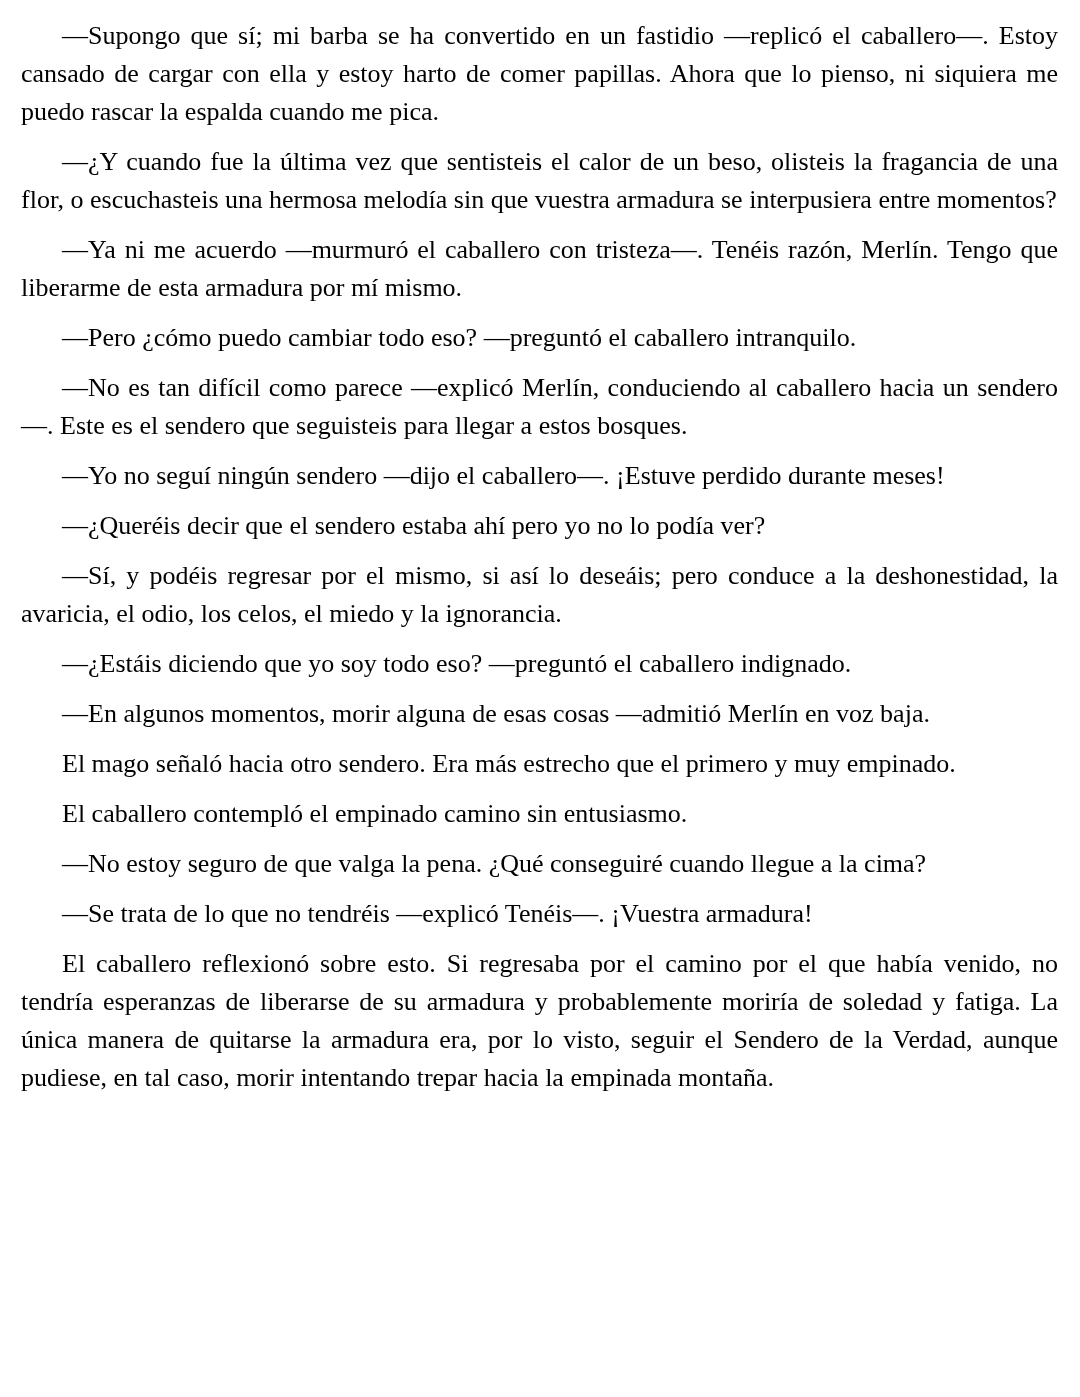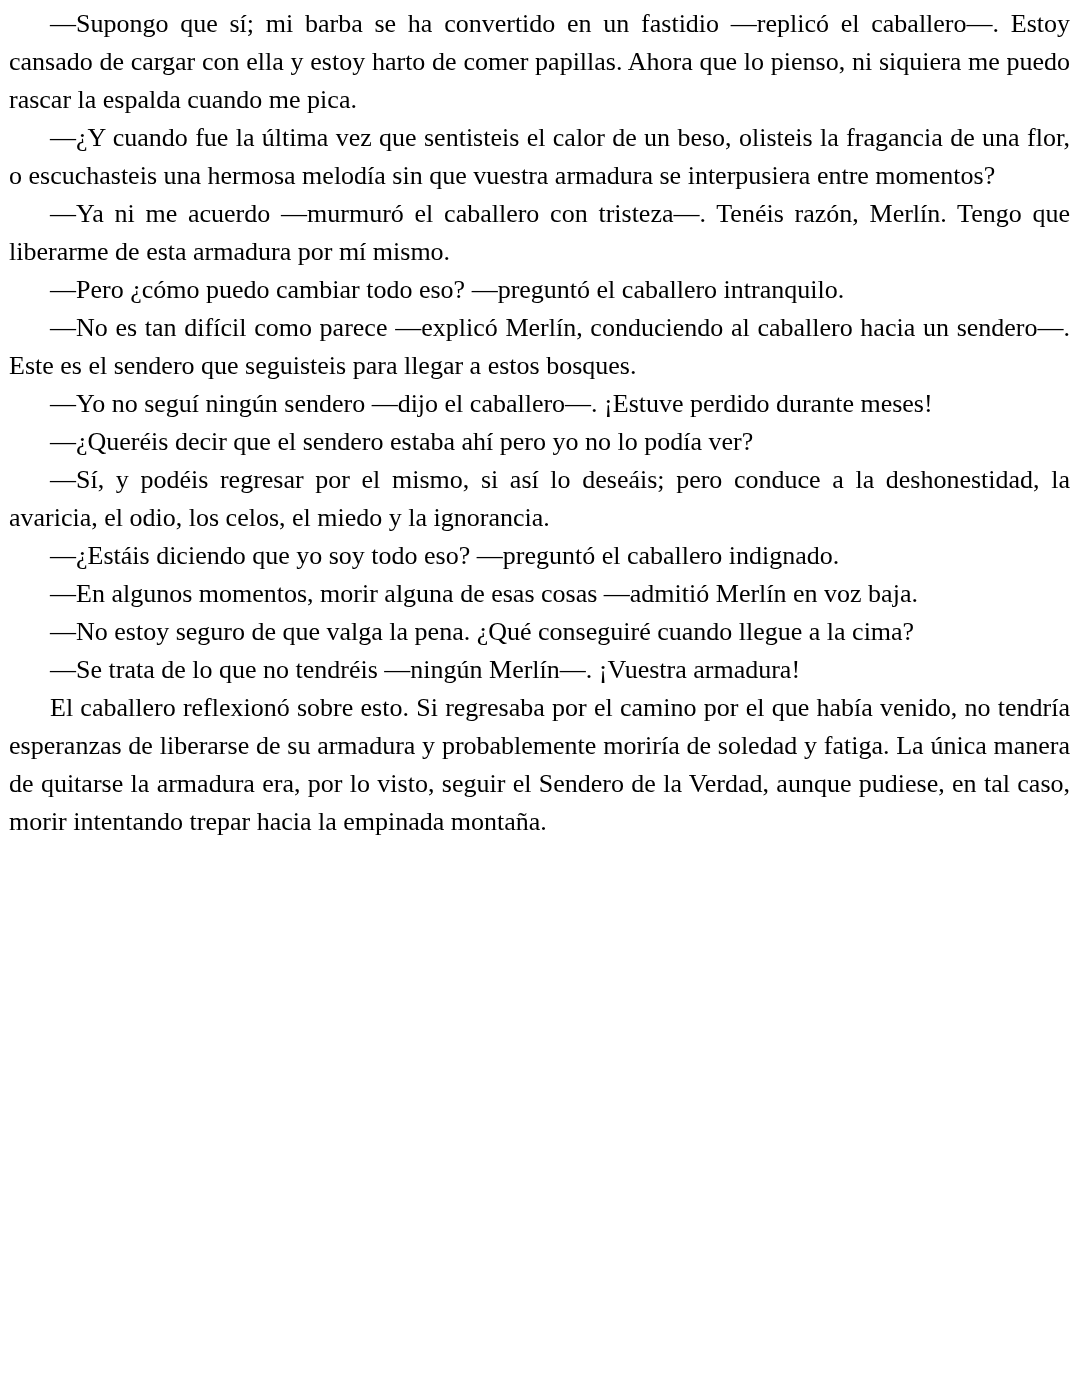--- a/index.html
+++ b/index.html
@@ -13,36 +13,38 @@
     box-sizing: border-box;
     background: #ffffff;
     color: #000000;
     padding: 5px 10px 0 9px;
     overflow: hidden;
     font-family: "Liberation Serif", "DejaVu Serif", serif;
     font-size: 26px;
     line-height: 38px;
   }
   .page p {
-    margin: 0;
+    margin: 12px;
     padding: 0;
     text-indent: 41px;
     text-align: justify;
   }
 </style>
 </head>
 <body>
 
 <main class="page">
   <p>—Supongo que sí; mi barba se ha convertido en un fastidio —replicó el caballero—. Estoy cansado de cargar con ella y estoy harto de comer papillas. Ahora que lo pienso, ni siquiera me puedo rascar la espalda cuando me pica.</p>
   <p>—¿Y cuando fue la última vez que sentisteis el calor de un beso, olisteis la fragancia de una flor, o escuchasteis una hermosa melodía sin que vuestra armadura se interpusiera entre momentos?</p>
   <p>—Ya ni me acuerdo —murmuró el caballero con tristeza—. Tenéis razón, Merlín. Tengo que liberarme de esta armadura por mí mismo.</p>
   <p>—Pero ¿cómo puedo cambiar todo eso? —preguntó el caballero intranquilo.</p>
   <p>—No es tan difícil como parece —explicó Merlín, conduciendo al caballero hacia un sendero—. Este es el sendero que seguisteis para llegar a estos bosques.</p>
   <p>—Yo no seguí ningún sendero —dijo el caballero—. ¡Estuve perdido durante meses!</p>
   <p>—¿Queréis decir que el sendero estaba ahí pero yo no lo podía ver?</p>
   <p>—Sí, y podéis regresar por el mismo, si así lo deseáis; pero conduce a la deshonestidad, la avaricia, el odio, los celos, el miedo y la ignorancia.</p>
   <p>—¿Estáis diciendo que yo soy todo eso? —preguntó el caballero indignado.</p>
   <p>—En algunos momentos, morir alguna de esas cosas —admitió Merlín en voz baja.</p>
+  <p>El mago señaló hacia otro sendero. Era más estrecho que el primero y muy empinado.</p>
+  <p>El caballero contempló el empinado camino sin entusiasmo.</p>
   <p>—No estoy seguro de que valga la pena. ¿Qué conseguiré cuando llegue a la cima?</p>
-  <p>—Se trata de lo que no tendréis —ningún Merlín—. ¡Vuestra armadura!</p>
+  <p>—Se trata de lo que no tendréis —explicó Tenéis—. ¡Vuestra armadura!</p>
   <p>El caballero reflexionó sobre esto. Si regresaba por el camino por el que había venido, no tendría esperanzas de liberarse de su armadura y probablemente moriría de soledad y fatiga. La única manera de quitarse la armadura era, por lo visto, seguir el Sendero de la Verdad, aunque pudiese, en tal caso, morir intentando trepar hacia la empinada montaña.</p>
 </main>
 
 </body></html>

